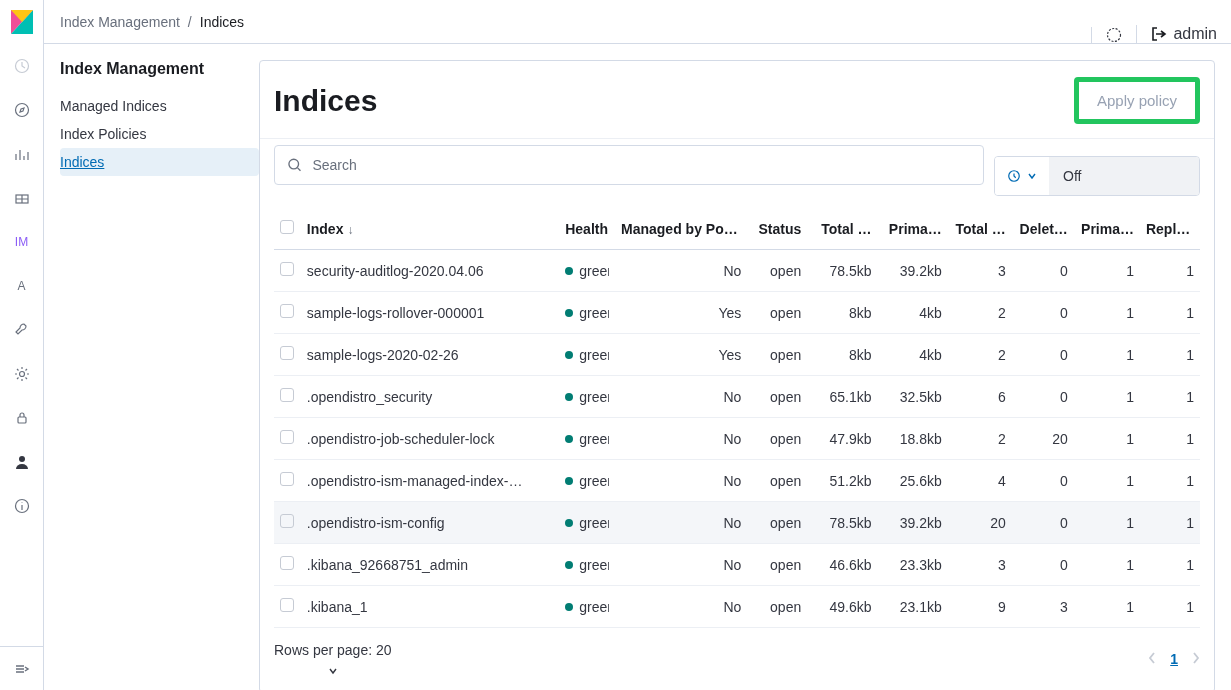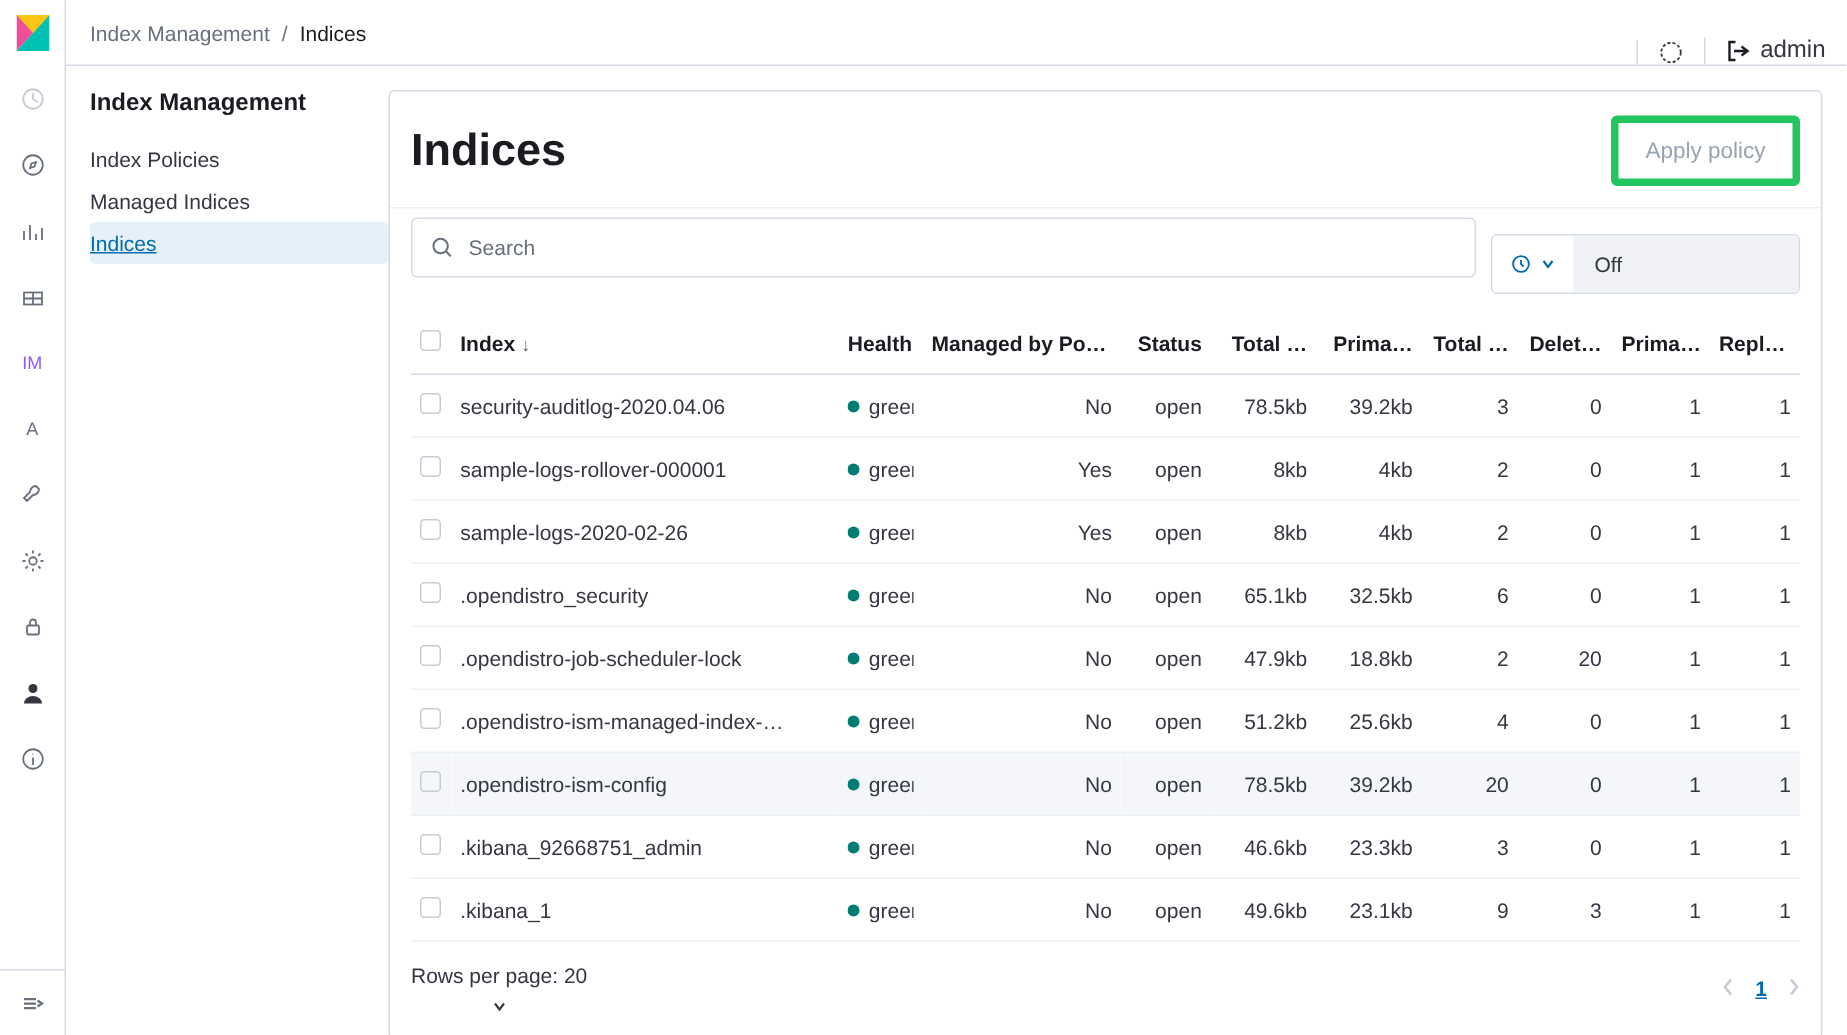--- a/index.html
+++ b/index.html
@@ -368,22 +368,22 @@
           <path d="M6 2 L2 2 L2 14 L6 14 M10 5 L14 8 L10 11 M14 8 L5 8"></path>
         </svg>
       <span style="font-size:16px;">admin</span>
     </div>
   </div>
 </div>
 
 <div class="sidenav">
   <div class="sidenav-title">Index Management</div>
   <div id="sidenav-items">
+      <div class="sidenav-item">Managed Indices</div>
       <div class="sidenav-item">Index Policies</div>
-      <div class="sidenav-item">Managed Indices</div>
       <div class="sidenav-item active">Indices</div>
     </div>
 </div>
 
 <div class="main">
   <div class="panel">
     <div class="panel-header">
       <div class="page-title">Indices</div>
       <button class="apply-btn">Apply policy</button>
     </div>

